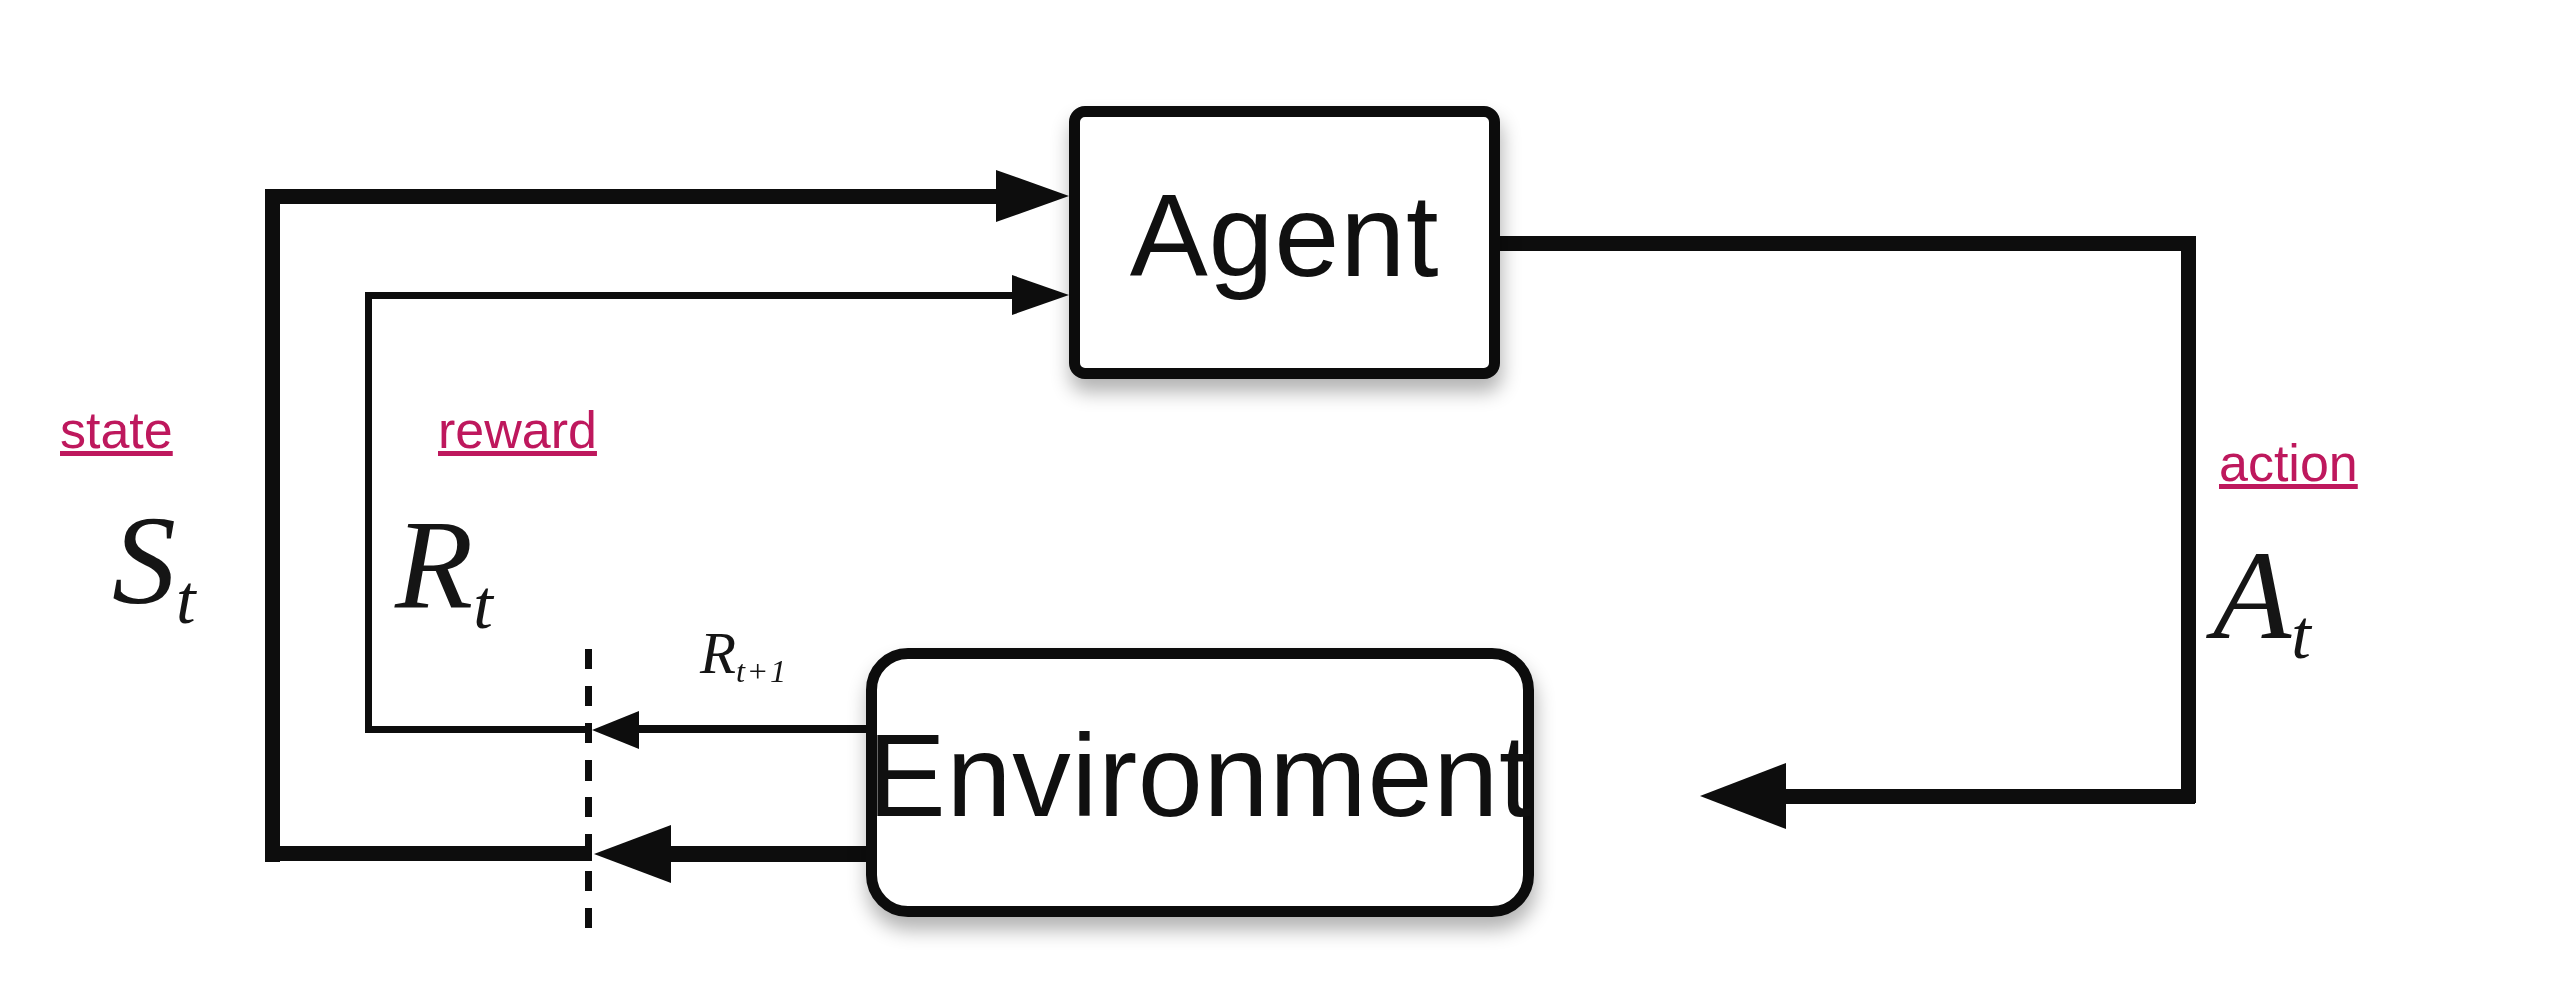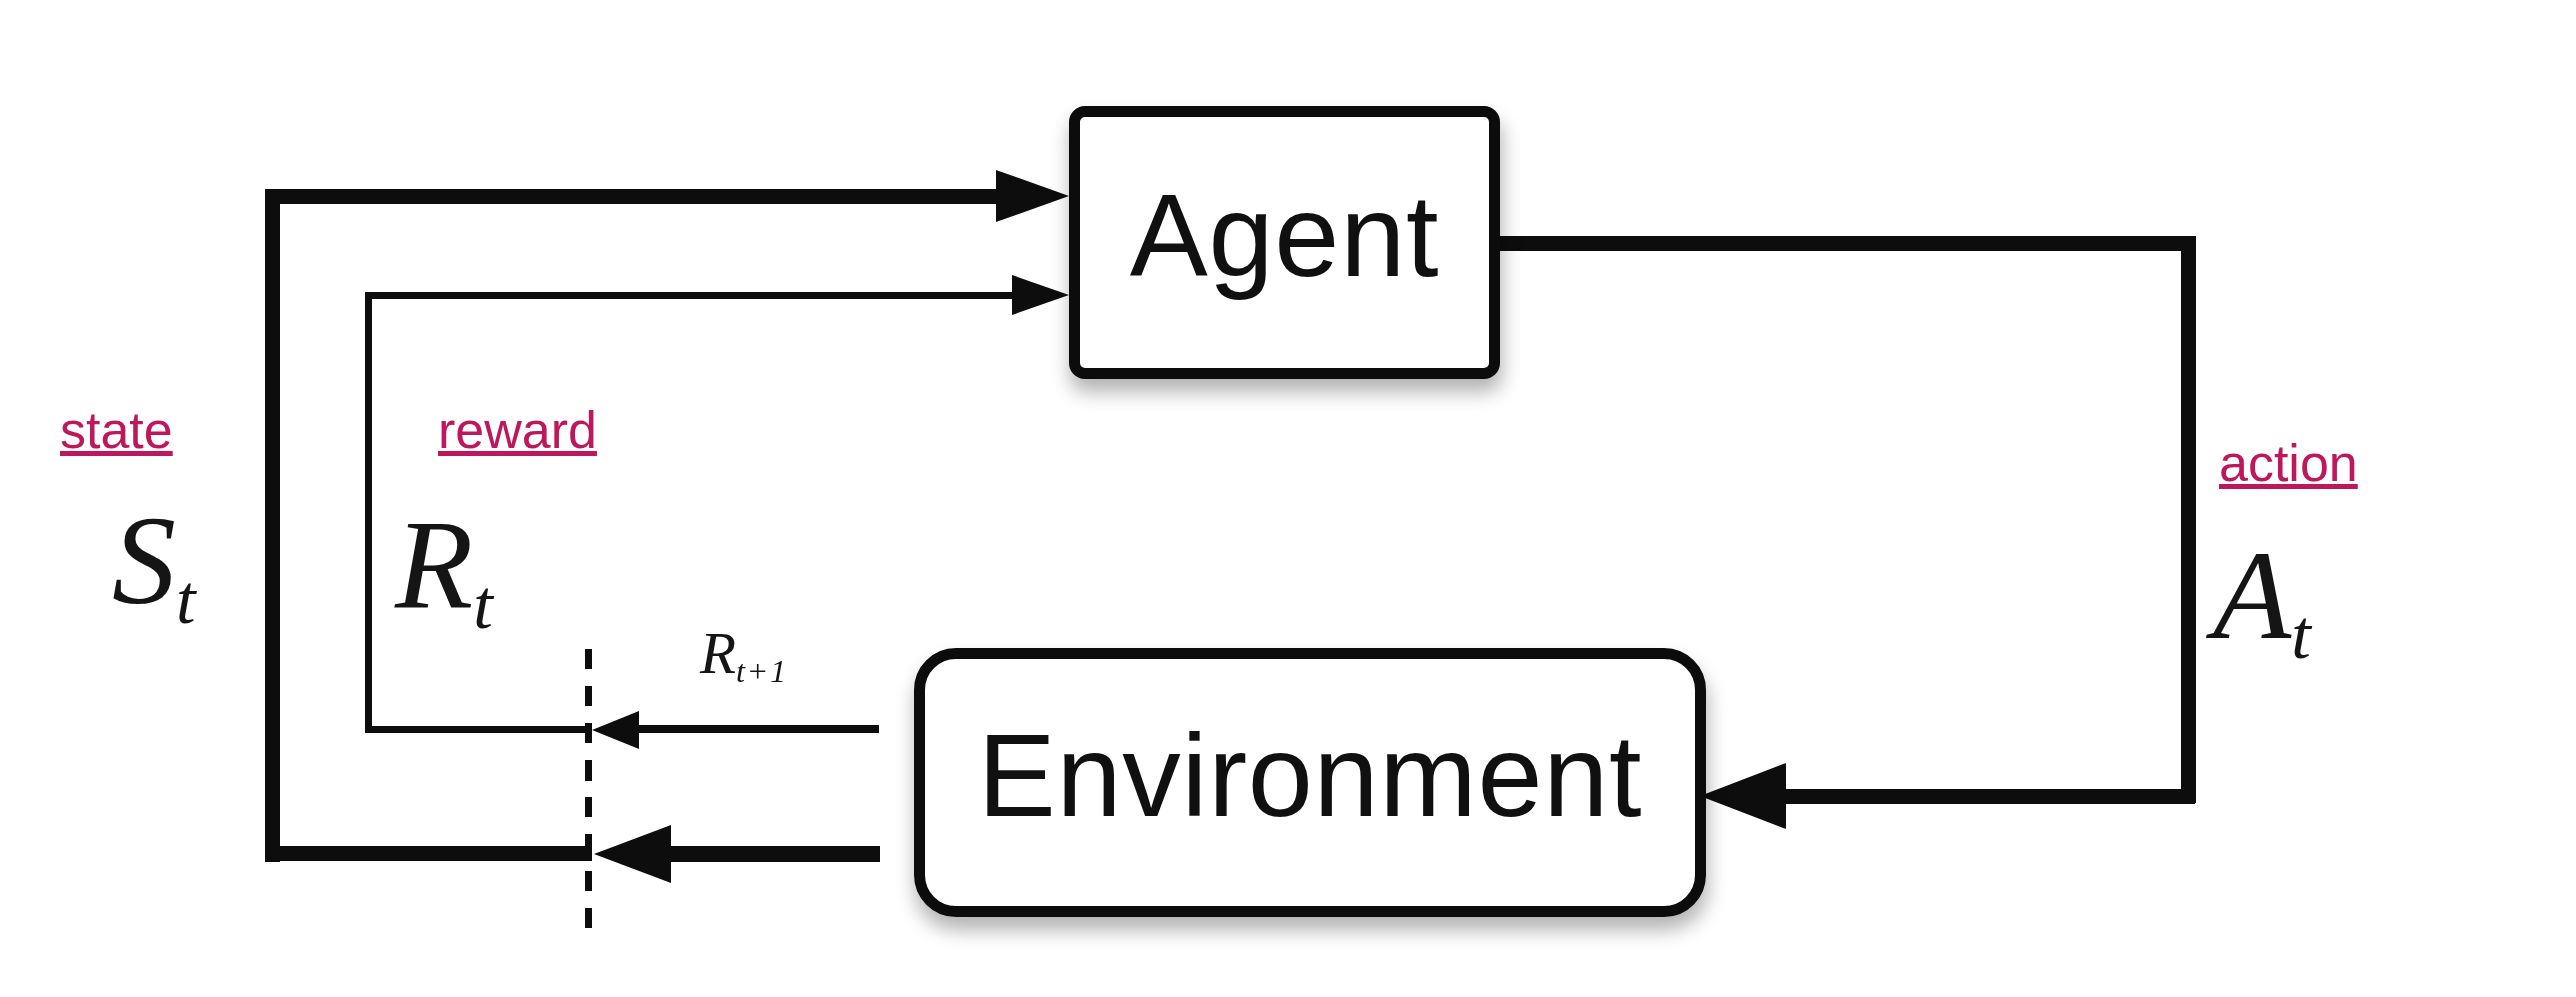--- a/index.html
+++ b/index.html
@@ -26,22 +26,22 @@
     align-items: center;
     justify-content: center;
     box-shadow: 1.5px 13px 19px rgba(0,0,0,0.30);
   }
   .node-agent {
     left: 1069px; top: 106px;
     width: 431px; height: 273px;
     border-radius: 16px;
   }
   .node-environment {
-    left: 914px; top: 648px;
-    width: 792px; height: 269px;
+    left: 866px; top: 648px;
+    width: 668px; height: 269px;
     border-radius: 42px;
   }
   .node-label {
     font-size: 117px;
     line-height: 1;
     letter-spacing: 0.7px;
     color: #101010;
     transform: translateY(-7.3px);
   }
   

